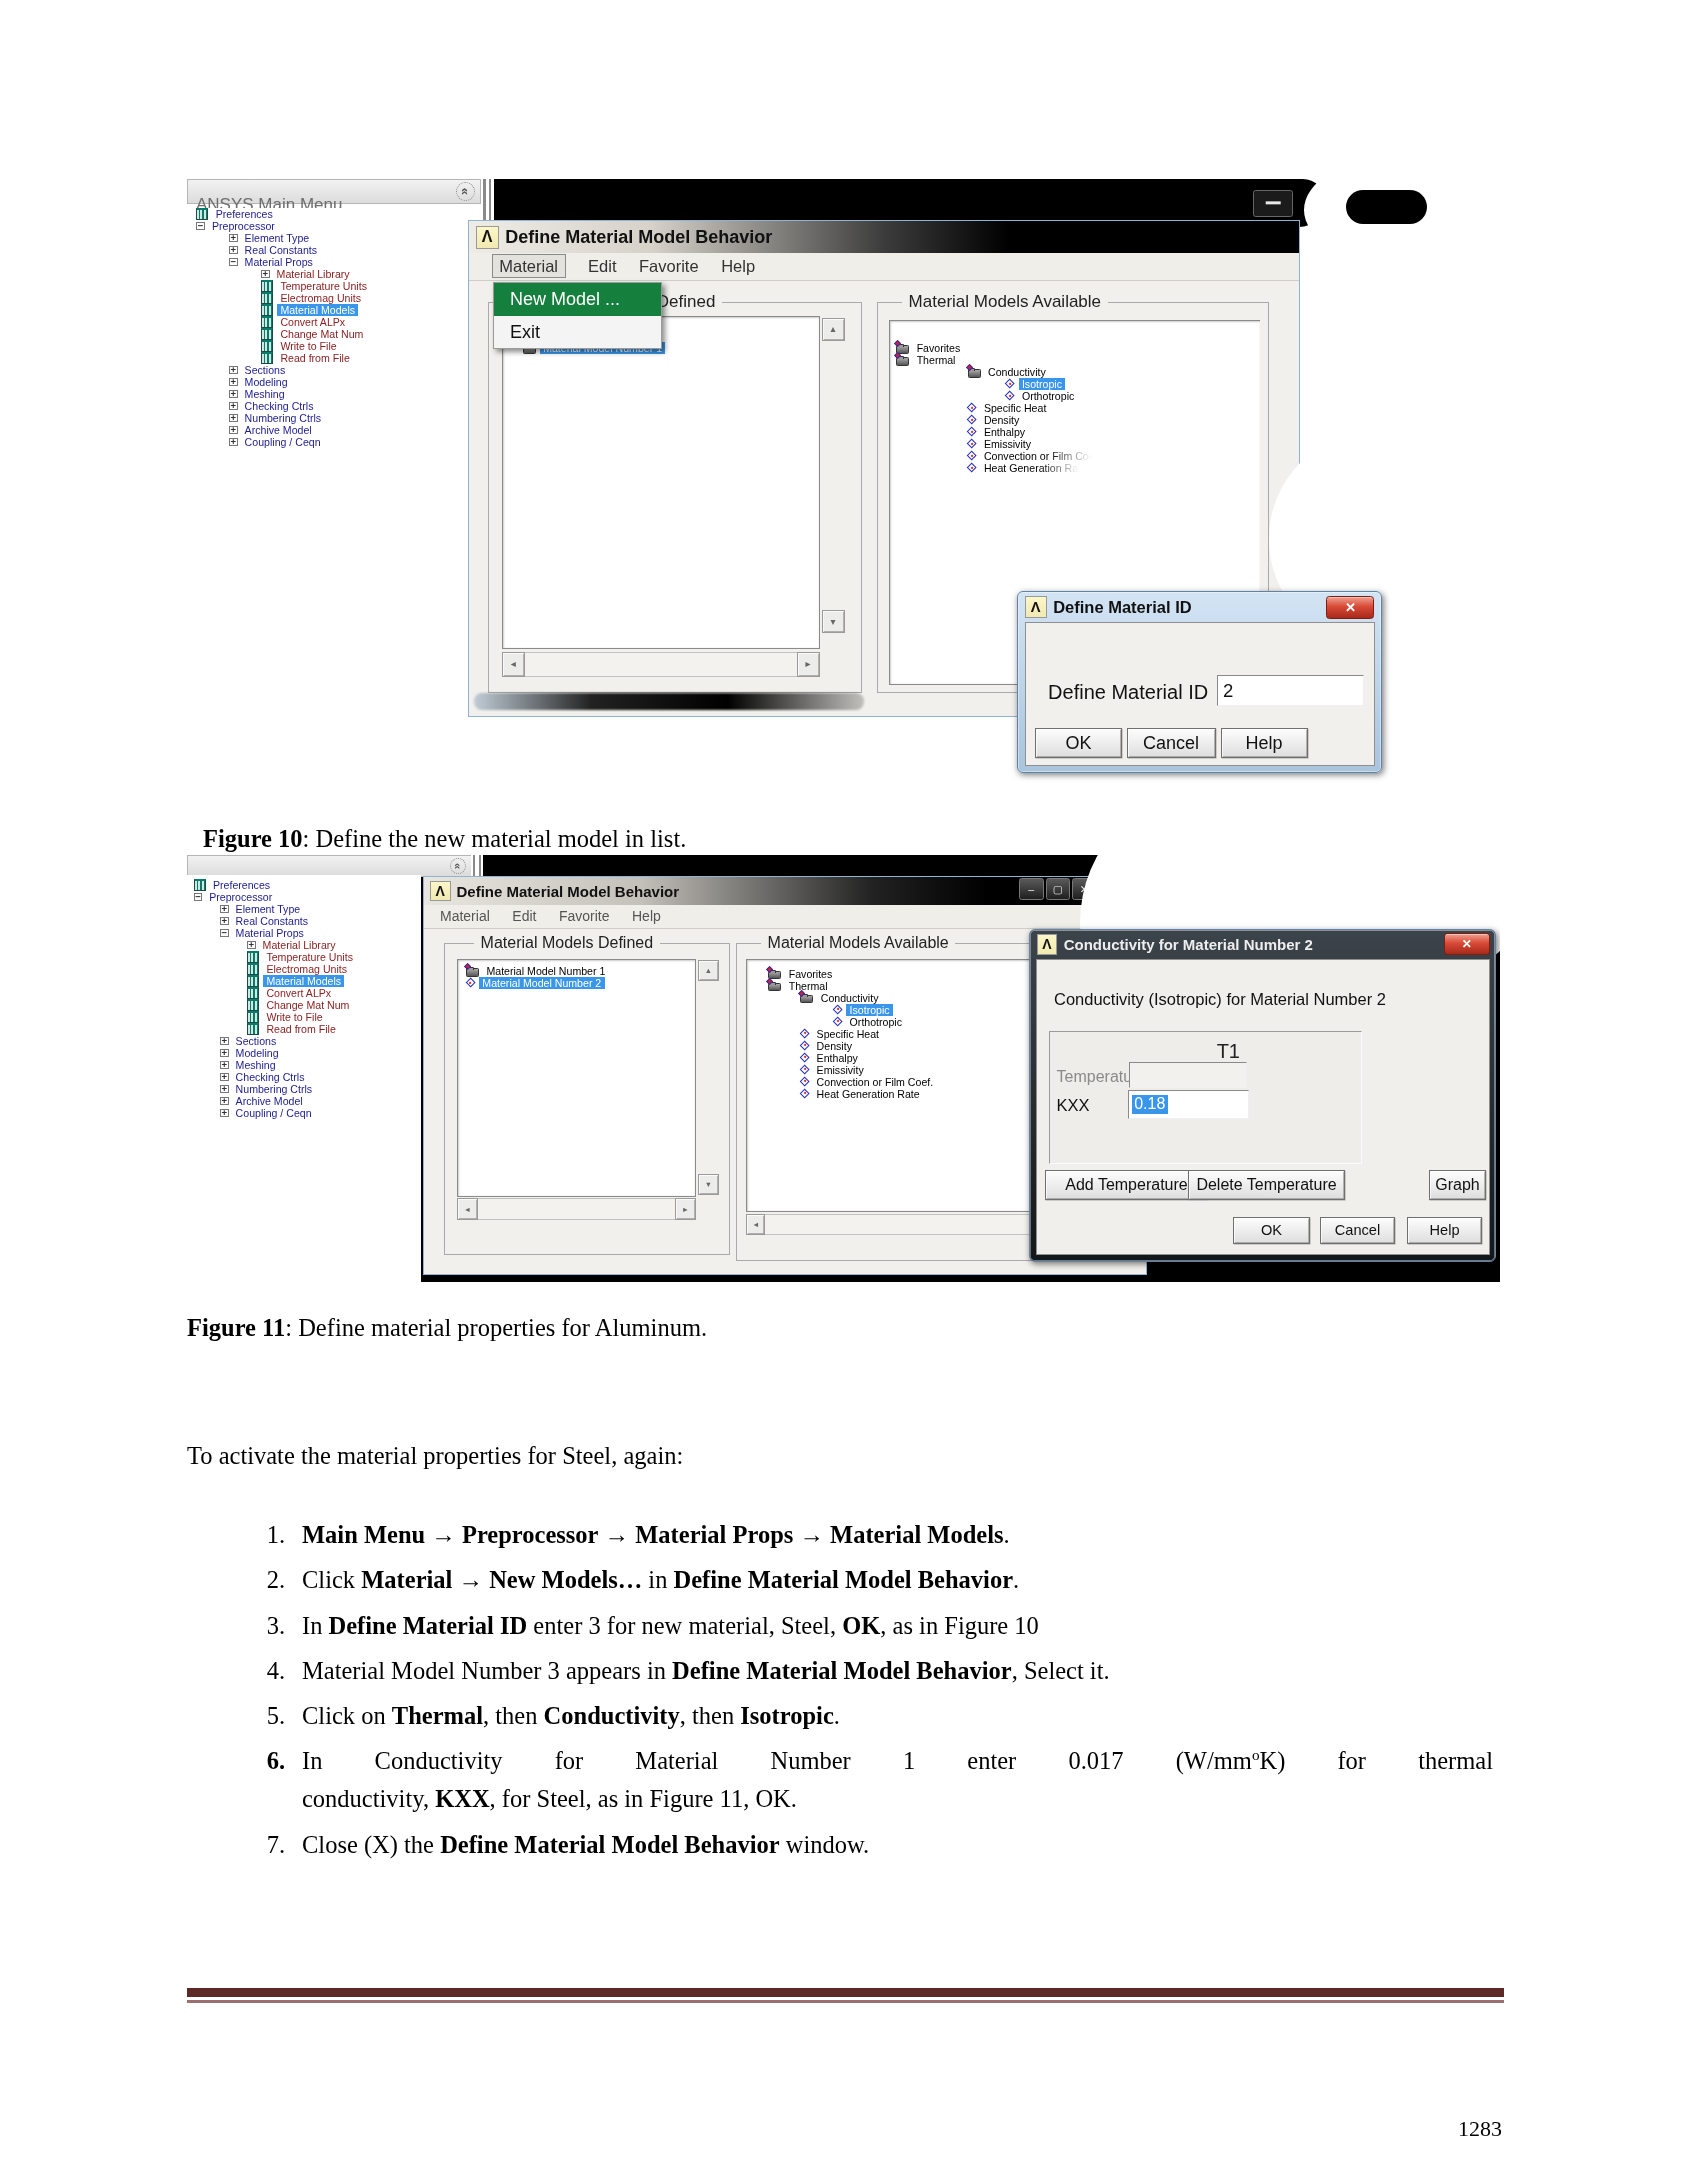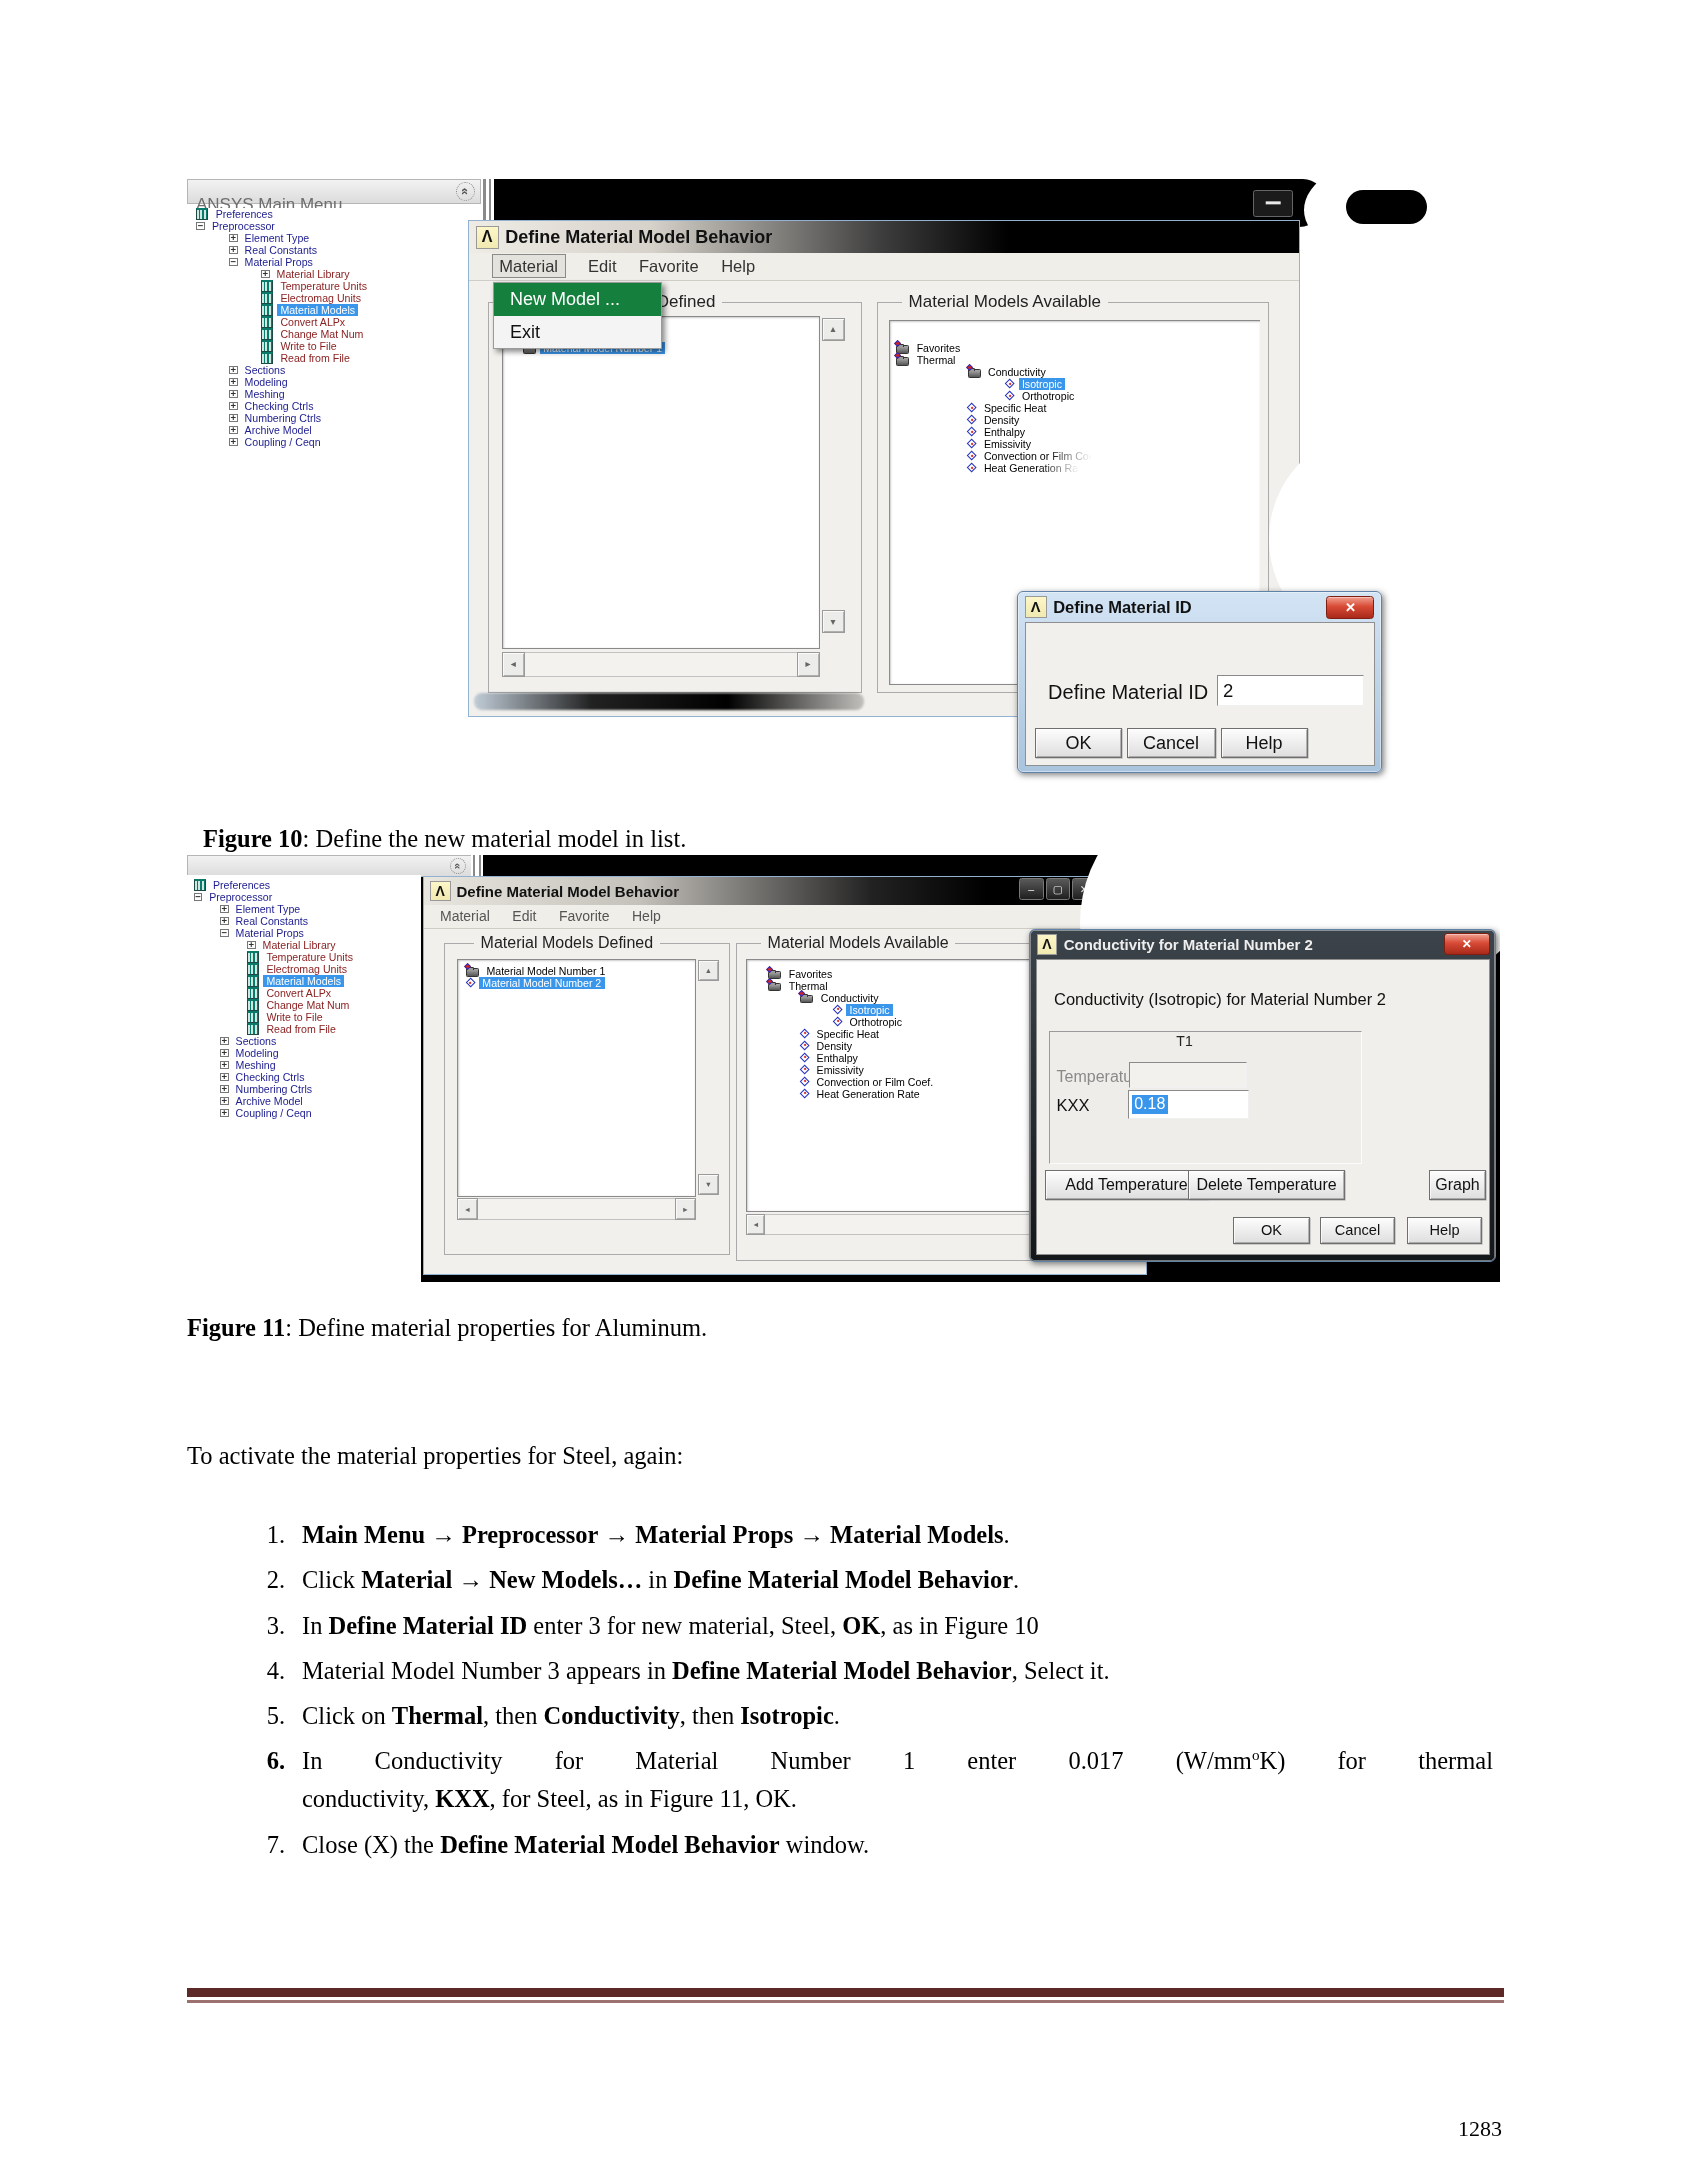--- a/index.html
+++ b/index.html
@@ -549,21 +549,21 @@
 
     <div class="w7 dark-t" style="left:842px;top:74px;width:465px;height:331px;z-index:30;">
       <div class="dtitle">
         <span class="lambda" style="width:18.5px;height:18.5px;font-size:14px;margin-right:6.6px;">Λ</span>
         <span class="tt" style="font-size:15px;color:#eee;">Conductivity for Material Number 2</span>
       </div>
       <span class="xbtn" style="right:5.3px;top:3.3px;width:44px;height:20px;font-size:12px;">✕</span>
       <div class="inner" style="left:6px;top:29px;width:452px;height:294px;">
         <span class="abs" style="left:17px;top:30px;font-size:16.5px;color:#111;">Conductivity (Isotropic) for Material Number 2</span>
         <div class="sunken" style="left:12px;top:71px;width:311px;height:131px;">
-          <span class="abs" style="left:79px;top:1px;width:111px;text-align:center;font-size:14px;color:#222;">T1</span>
+          <span class="abs" style="left:79px;top:8px;width:111px;text-align:right;font-size:20px;color:#222;">T1</span>
           <span class="abs" style="left:6.6px;top:36px;font-size:16px;color:#8a8a8a;">Temperatures</span>
           <div class="field" style="left:79px;top:30px;width:111px;height:24px;background:#f2f1ed;"></div>
           <span class="abs" style="left:6.6px;top:64px;font-size:16.5px;color:#111;">KXX</span>
           <div class="field" style="left:78px;top:58px;width:116px;height:26.5px;font-size:16px;padding-left:2.6px;">
             <span class="hl" style="padding:0.7px 2.6px;">0.18</span>
           </div>
         </div>
         <div id="btns-s2-temp">
             <button class="cbtn" style="left: 8px; top: 210px; width: 163px; height: 30px; font-size: 16px;">Add Temperature</button>
             <button class="cbtn" style="left: 151px; top: 210px; width: 157px; height: 30px; font-size: 16px;">Delete Temperature</button>

